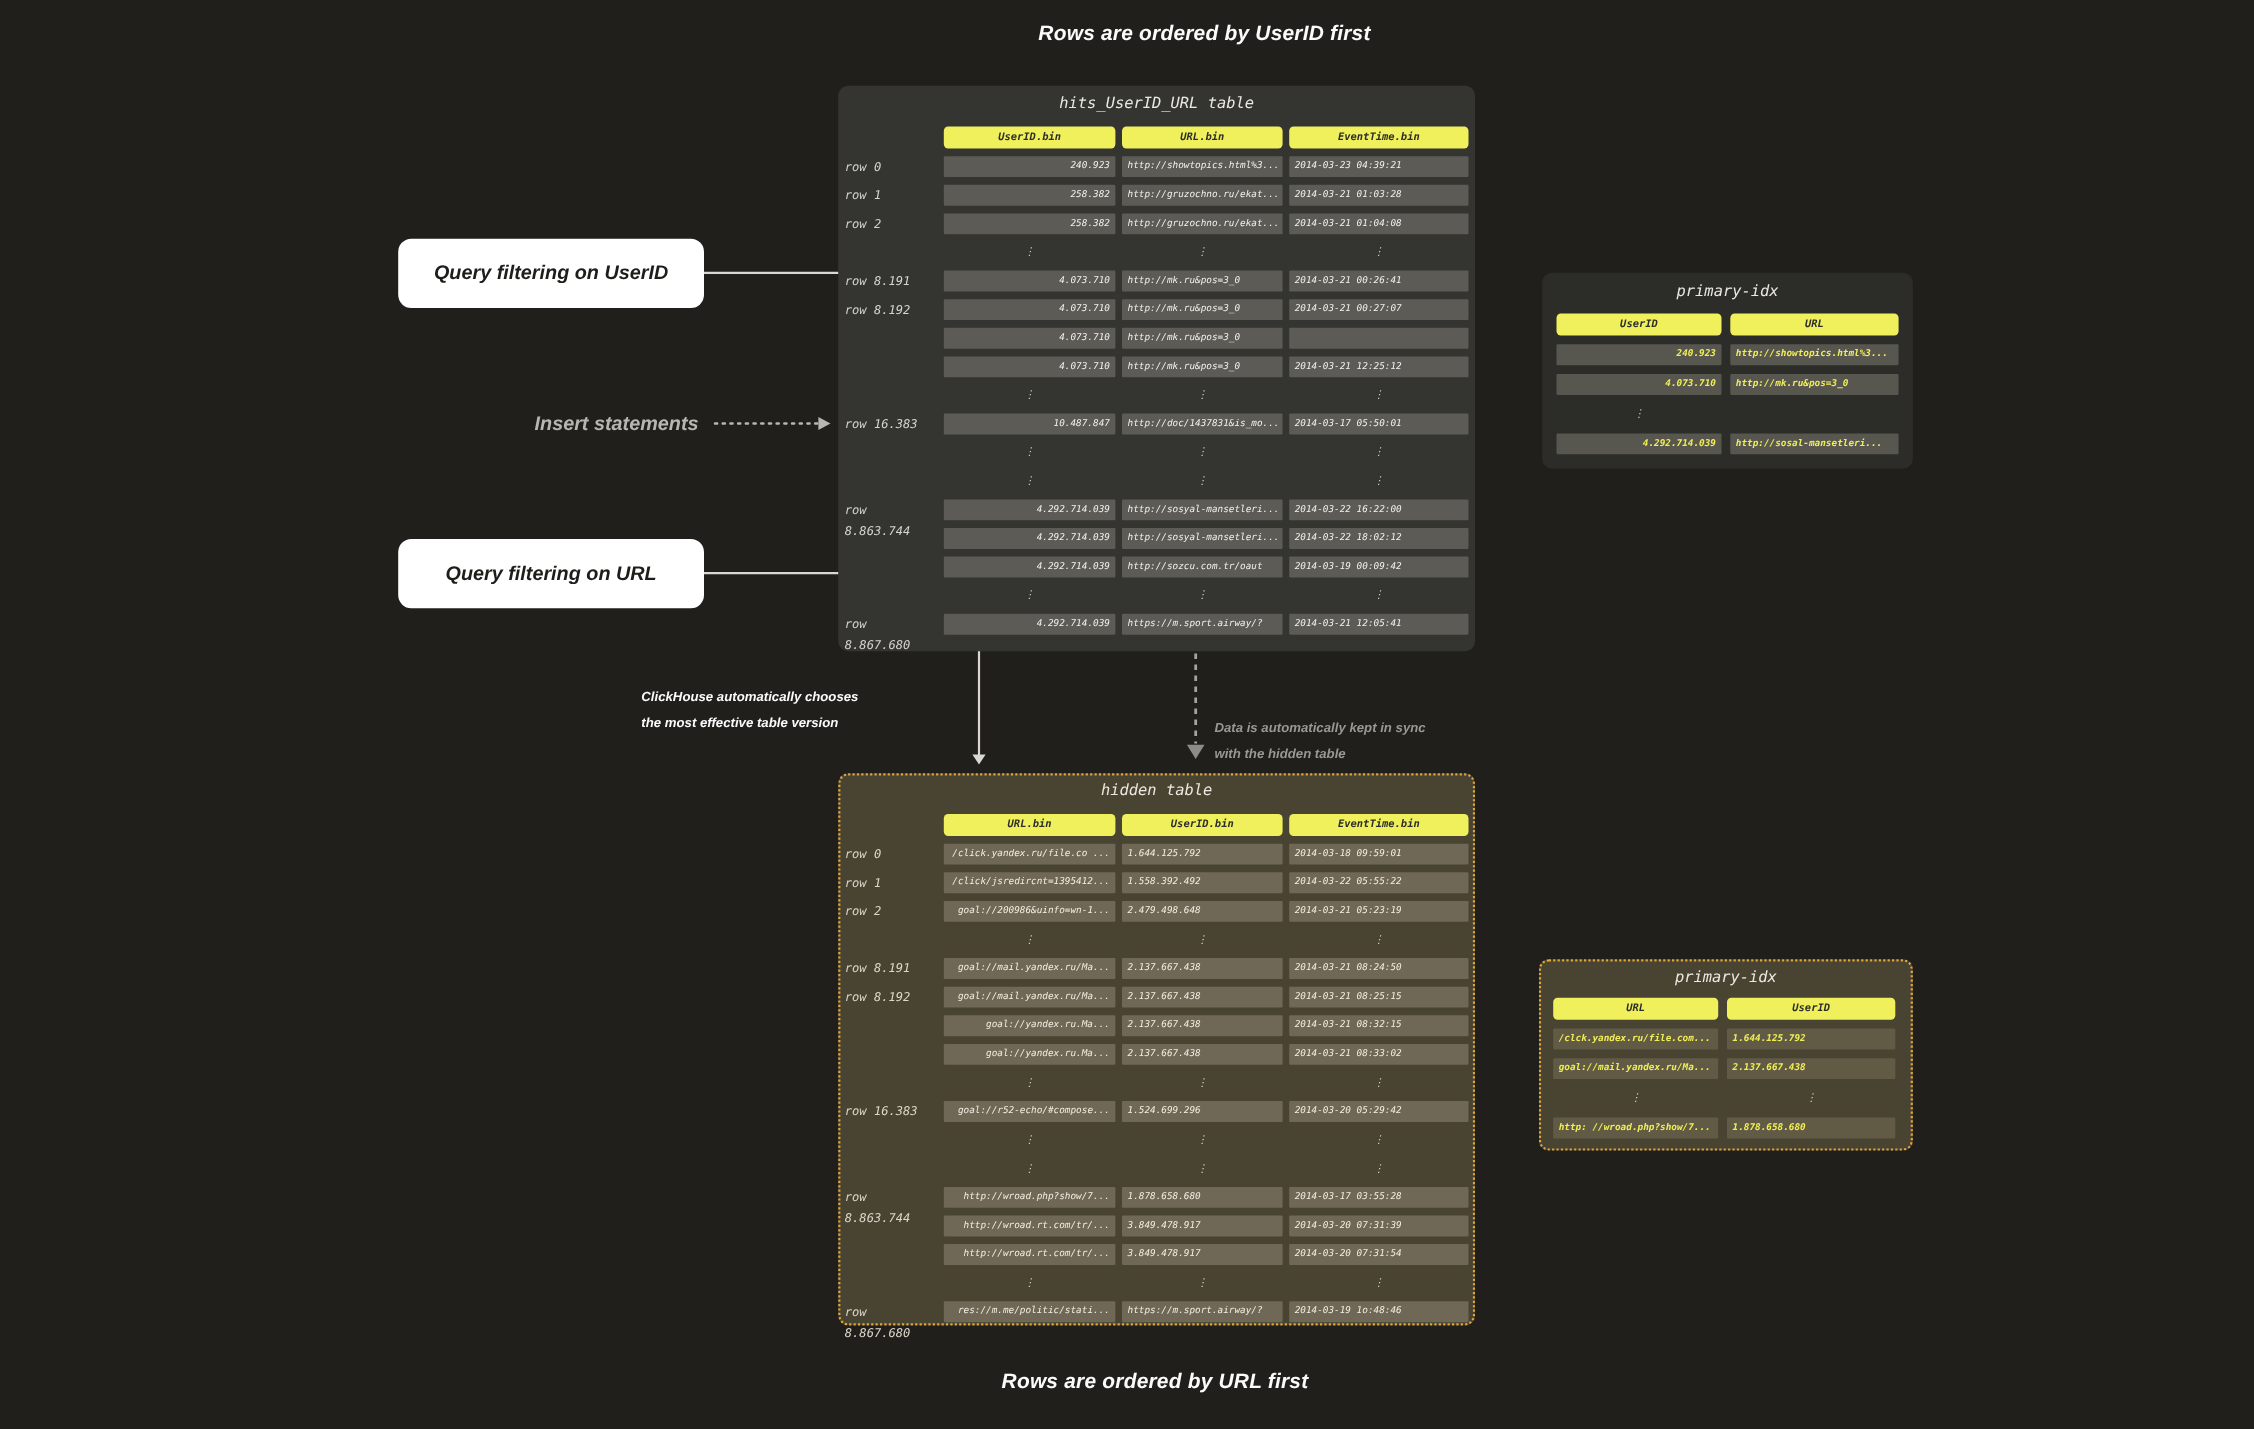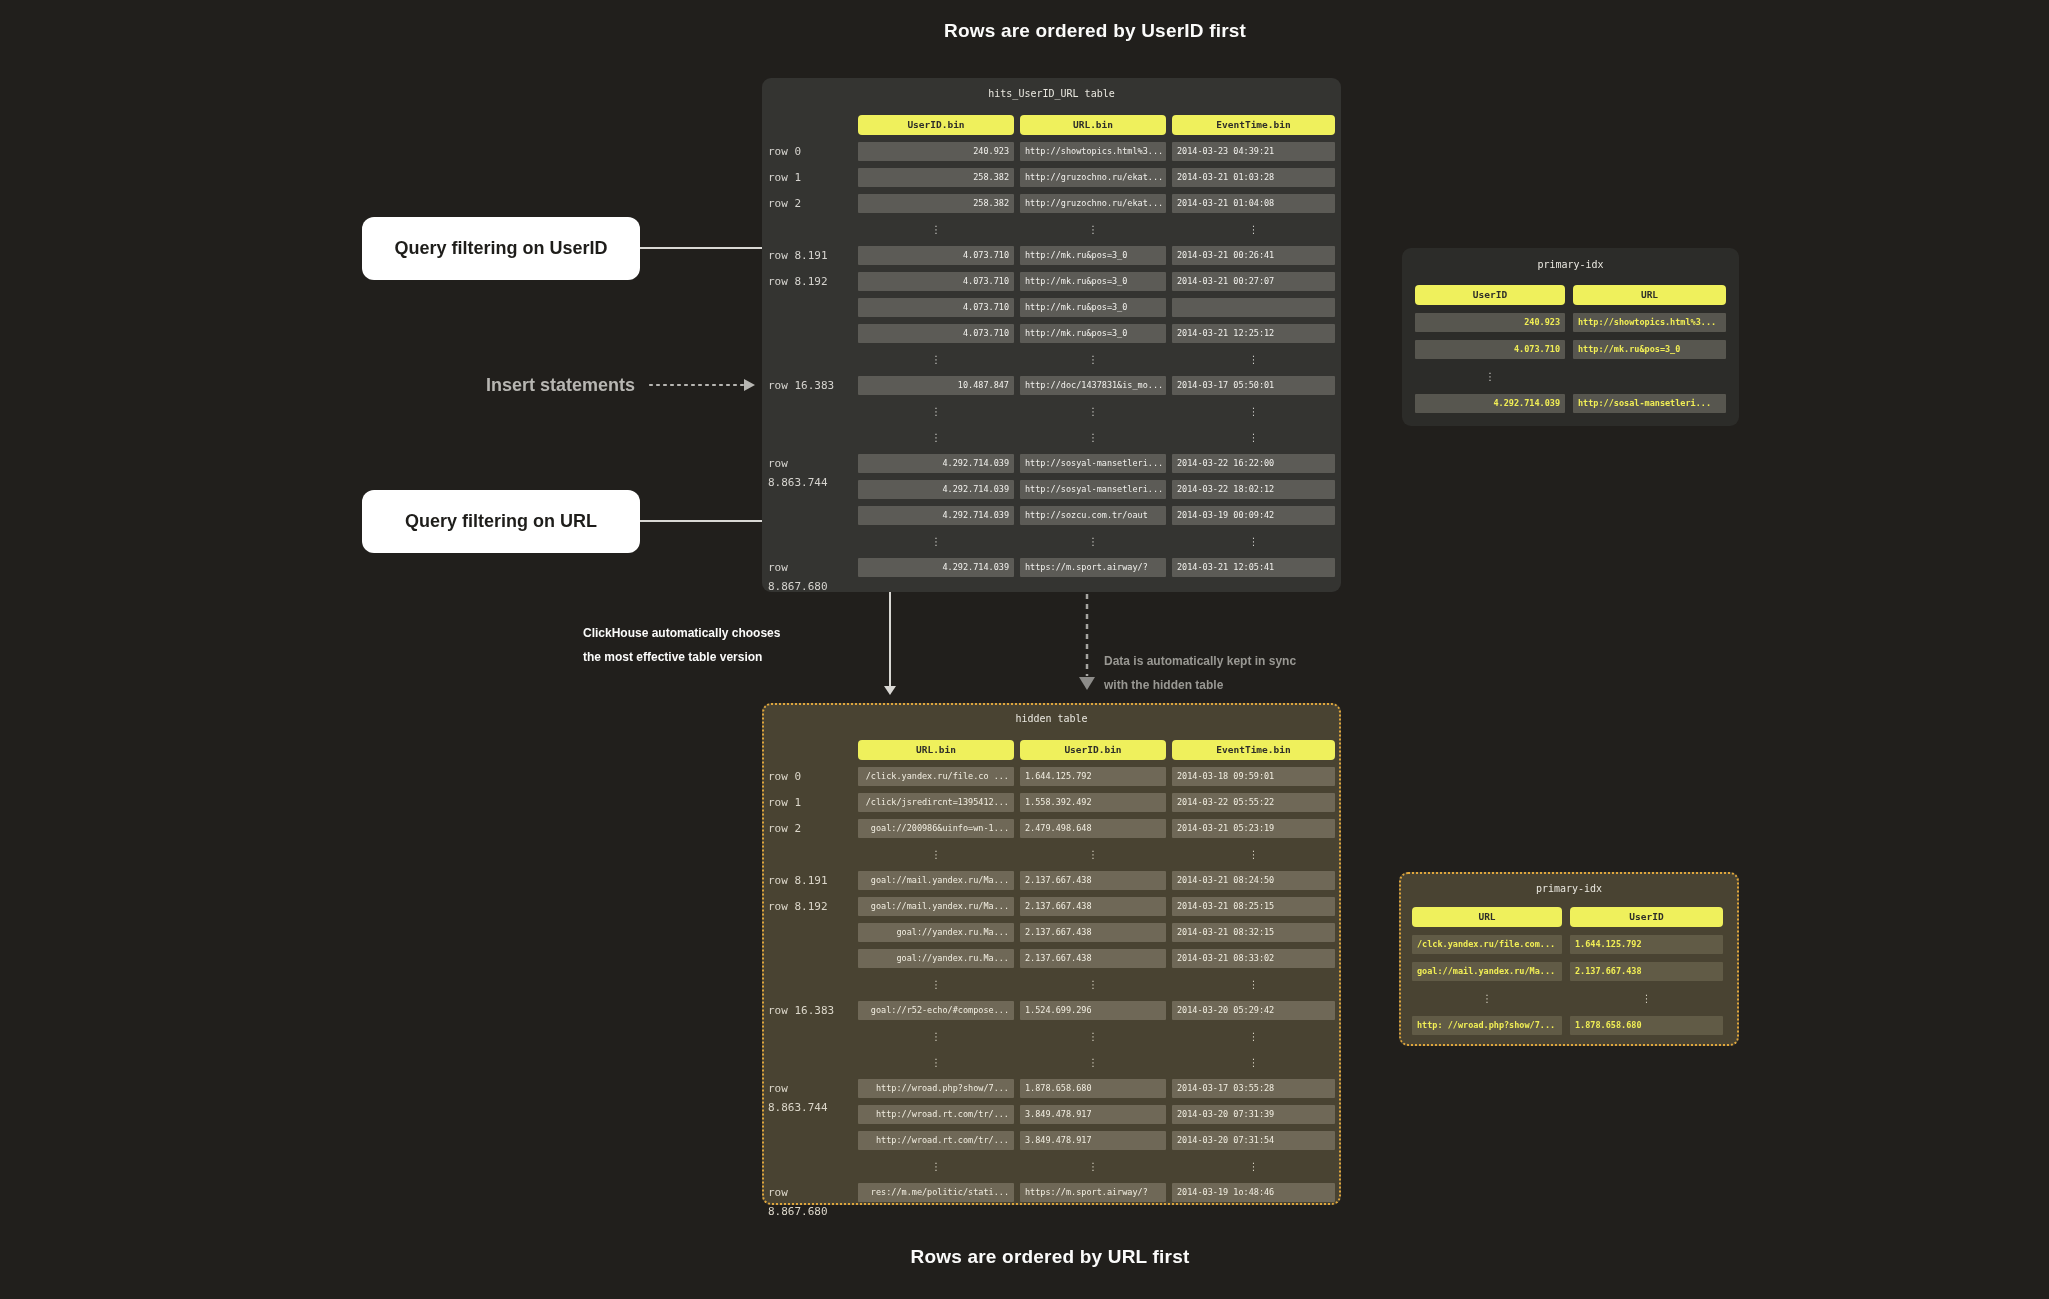--- a/index.html
+++ b/index.html
@@ -1,17 +1,17 @@
 <!DOCTYPE html>
 <html><head>
 <meta charset="utf-8">
 <style>
   html,body{margin:0;padding:0;background:#211f1c;}
   .page{position:relative;width:2049px;height:1299px;background:#211f1c;overflow:hidden;
-        font-family:"Liberation Sans",sans-serif;}
+        font-family:"Liberation Sans",sans-serif;font-style:italic;}
 
   
   .big-title{position:absolute;width:420px;text-align:center;font-weight:bold;font-size:19px;
              color:#fbfbfa;letter-spacing:.2px;}
   #cap-top{left:885px;top:20px;}
   #cap-bottom{left:840px;top:1246px;}
 
   
   .callout{position:absolute;width:278px;height:63px;background:#ffffff;border-radius:12px;
            display:flex;align-items:center;justify-content:center;
@@ -28,21 +28,21 @@
 
   
   .panel{position:absolute;border-radius:9px;box-sizing:border-box;}
   #table-main{left:762px;top:78px;width:579px;height:514px;background:#343431;padding:8px 6px 0;}
   #table-hidden{left:762px;top:703px;width:579px;height:502px;background:#494332;
                 border:2px dotted #dfa63c;padding:6px 4px 0;}
   #idx-top{left:1402px;top:248px;width:337px;height:178px;background:#2c2c29;padding:9px 13px 0;}
   #idx-bottom{left:1399px;top:872px;width:340px;height:174px;background:#494332;
               border:2px dotted #dfa63c;padding:7px 11px 0;}
 
-  .panel-title{text-align:center;font-family:"DejaVu Sans Mono",monospace;font-size:10px;
+  .panel-title{text-align:center;font-family:"DejaVu Sans Mono",monospace;font-size:14px;
                line-height:16px;color:#eae8e0;}
   #table-main .panel-title{margin-bottom:13px;}
   #table-hidden .panel-title{margin-bottom:13px;}
   #idx-top .panel-title{margin-bottom:12px;}
   #idx-bottom .panel-title{margin-bottom:10px;}
 
   
   .tbl .tr{display:flex;gap:6px;height:19px;margin-bottom:7px;}
   .tbl .tr.head{height:20px;}
   #idx-top .tr,#idx-bottom .tr{gap:8px;margin-bottom:8px;}

